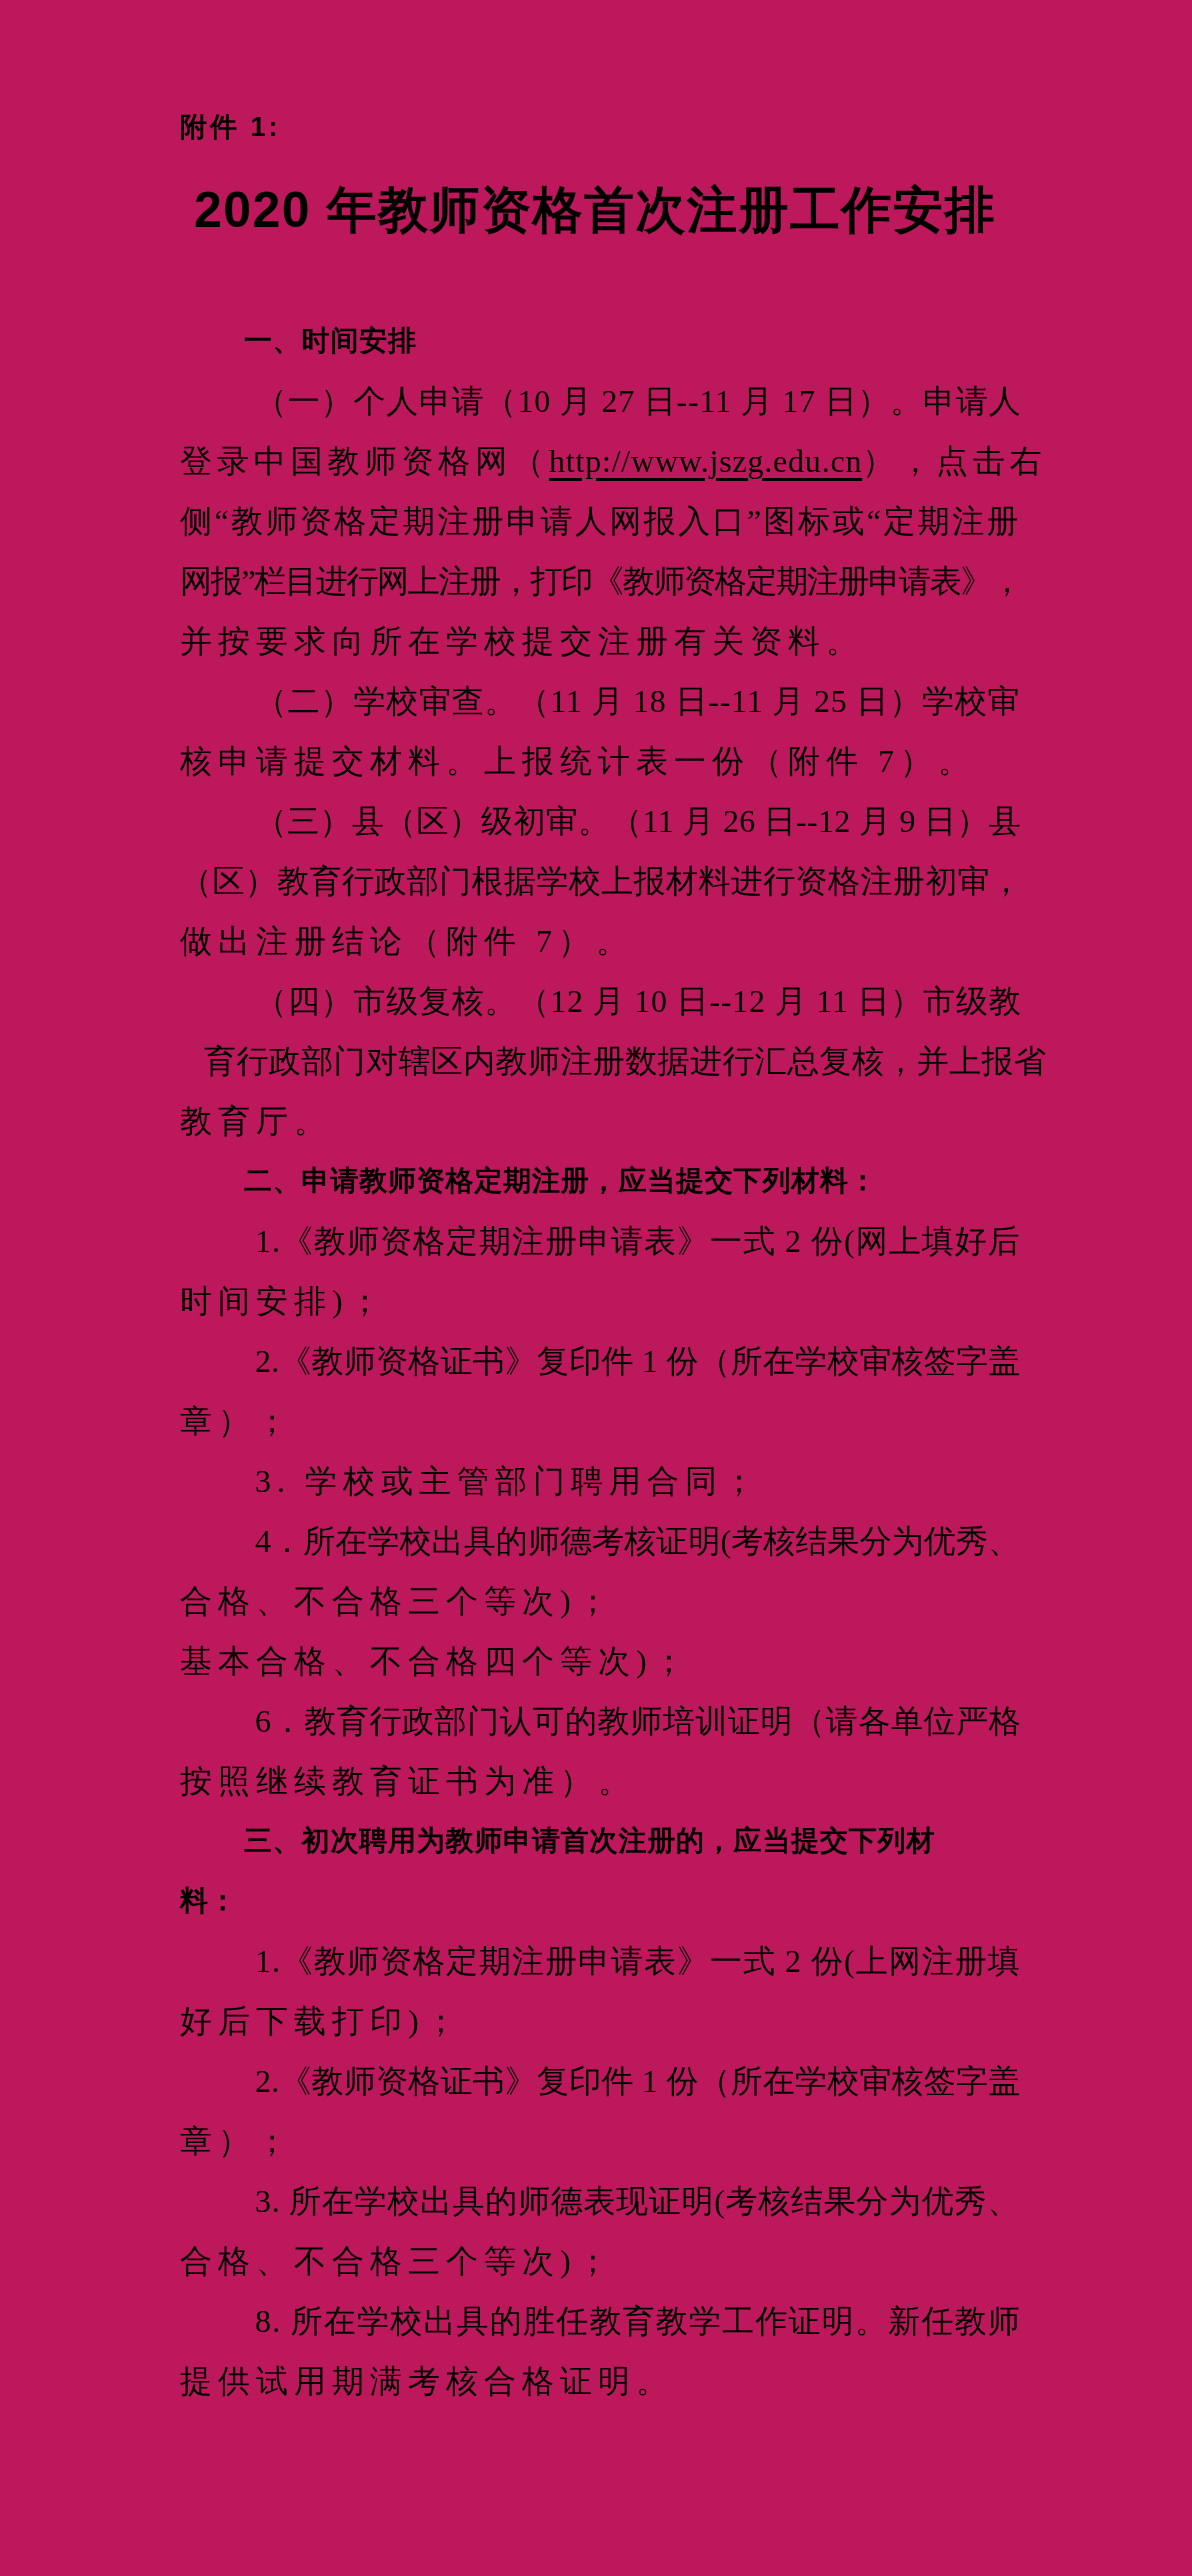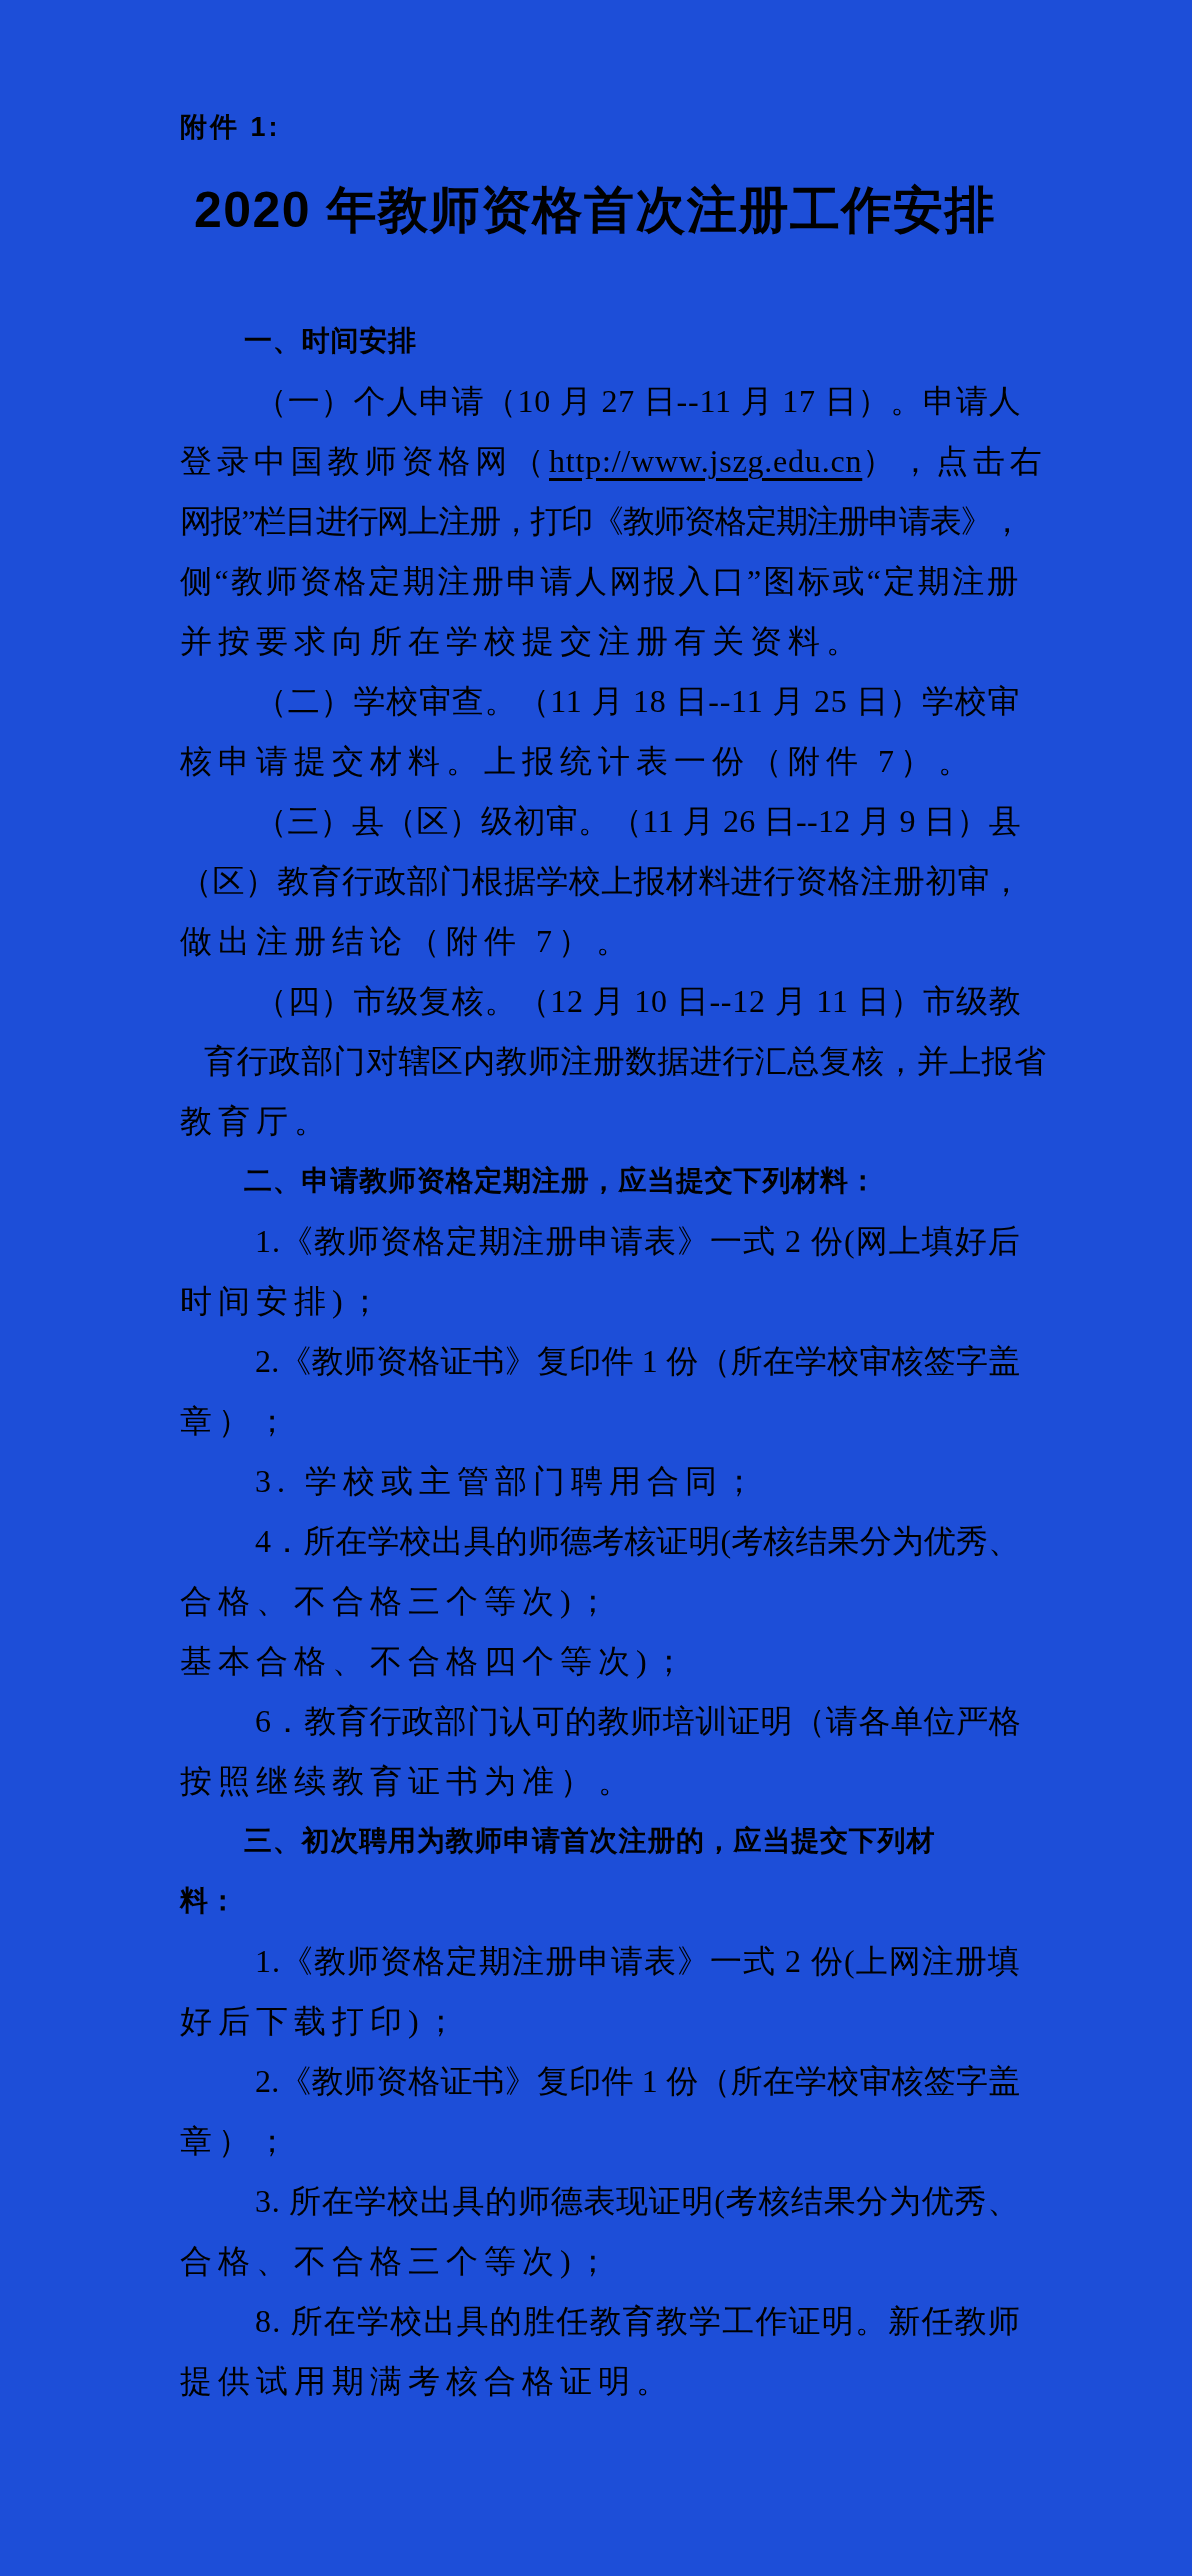--- a/index.html
+++ b/index.html
@@ -5,21 +5,21 @@
   html, body { margin: 0; padding: 0; }
   body {
     width: 1193px; height: 2576px;
     background: #ffffff;
     font-family: "Liberation Serif", "DejaVu Serif", serif;
     color: #000000;
   }
   .page {
     position: relative;
     width: 1193px; height: 2576px;
-    background: #1d4ed8;
+    background: #be185d;
     overflow: hidden;
   }
   .doc {
     position: absolute;
     left: 180px; top: 0;
     width: 830px;
   }
   .attachment {
     margin-top: 105px;
     height: 45px; line-height: 45px;
@@ -66,22 +66,22 @@
   <div class="doc">
     <div class="attachment">附件 1:</div>
     <div class="title">2020 年教师资格首次注册工作安排</div>
     <div class="content">
         <div class="block heading">
           <div class="line first"><span>一、时间安排</span></div>
         </div>
         <div class="block paragraph">
           <div class="line first" style="letter-spacing: 0.8px;"><span>（一）个人申请（10 月 27 日--11 月 17 日）。申请人</span></div>
           <div class="line" style="letter-spacing: 4.9px;"><span>登录中国教师资格网（</span><span class="underline latin-url">http://www.jszg.edu.cn</span><span>），点击右</span></div>
+          <div class="line" style="letter-spacing: 2.4px;"><span>侧“教师资格定期注册申请人网报入口”图标或“定期注册</span></div>
           <div class="line" style="letter-spacing: -1.3px;"><span>网报”栏目进行网上注册，打印《教师资格定期注册申请表》，</span></div>
-          <div class="line" style="letter-spacing: 2.4px;"><span>侧“教师资格定期注册申请人网报入口”图标或“定期注册</span></div>
           <div class="line"><span>并按要求向所在学校提交注册有关资料。</span></div>
         </div>
         <div class="block paragraph">
           <div class="line first" style="letter-spacing: 0.8px;"><span>（二）学校审查。（11 月 18 日--11 月 25 日）学校审</span></div>
           <div class="line"><span>核申请提交材料。上报统计表一份（附件 7）。</span></div>
         </div>
         <div class="block paragraph">
           <div class="line first" style="letter-spacing: 0.3px;"><span>（三）县（区）级初审。（11 月 26 日--12 月 9 日）县</span></div>
           <div class="line" style="letter-spacing: 0.4px;"><span>（区）教育行政部门根据学校上报材料进行资格注册初审，</span></div>
           <div class="line"><span>做出注册结论（附件 7）。</span></div>

